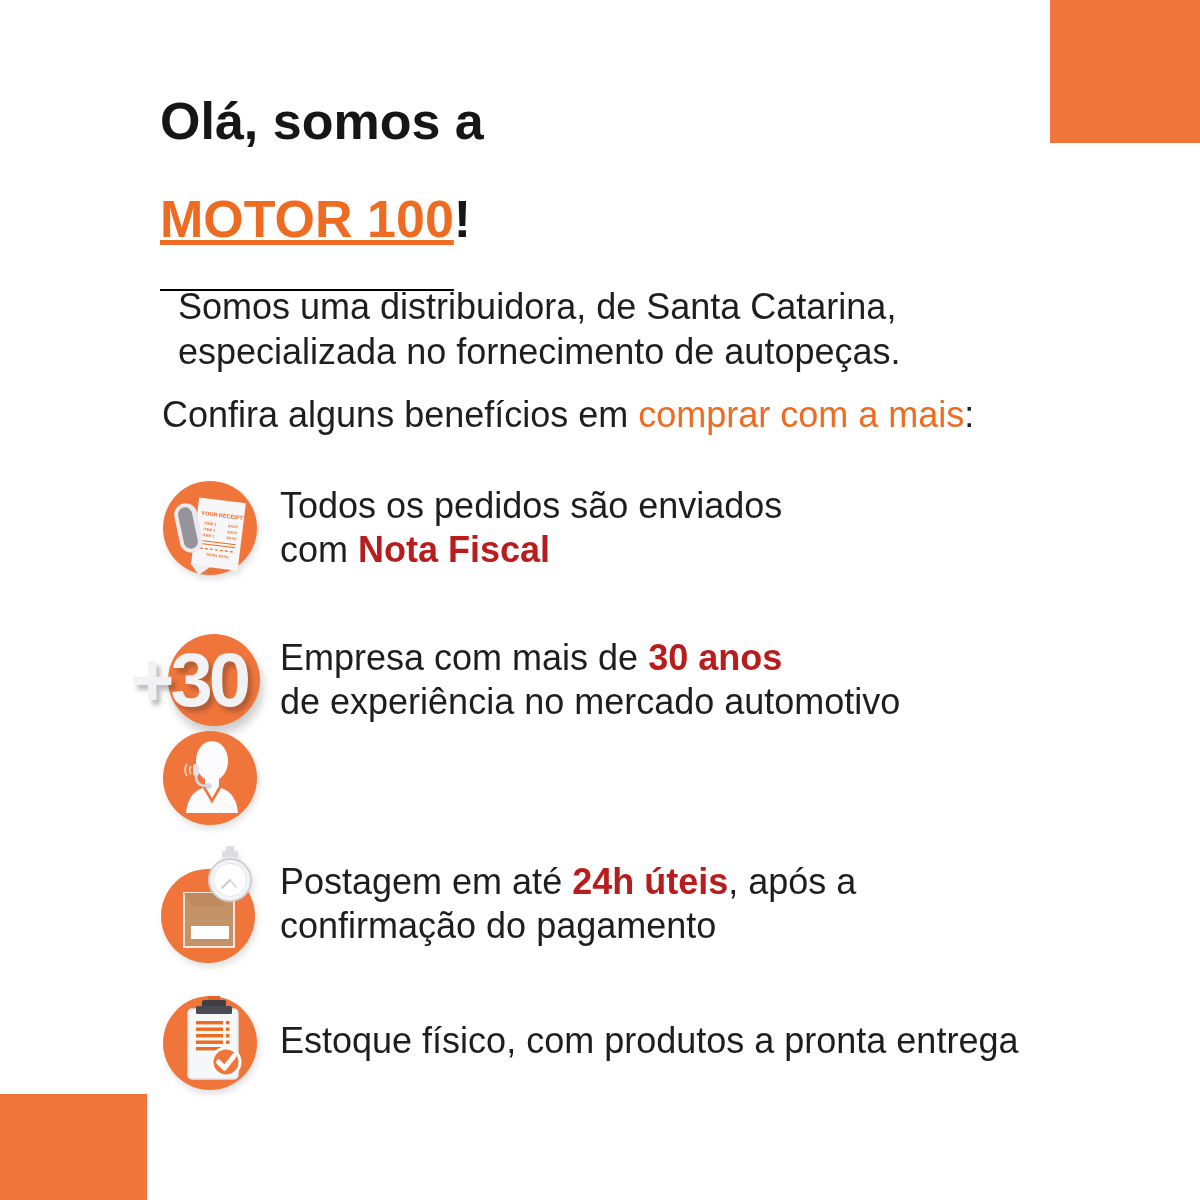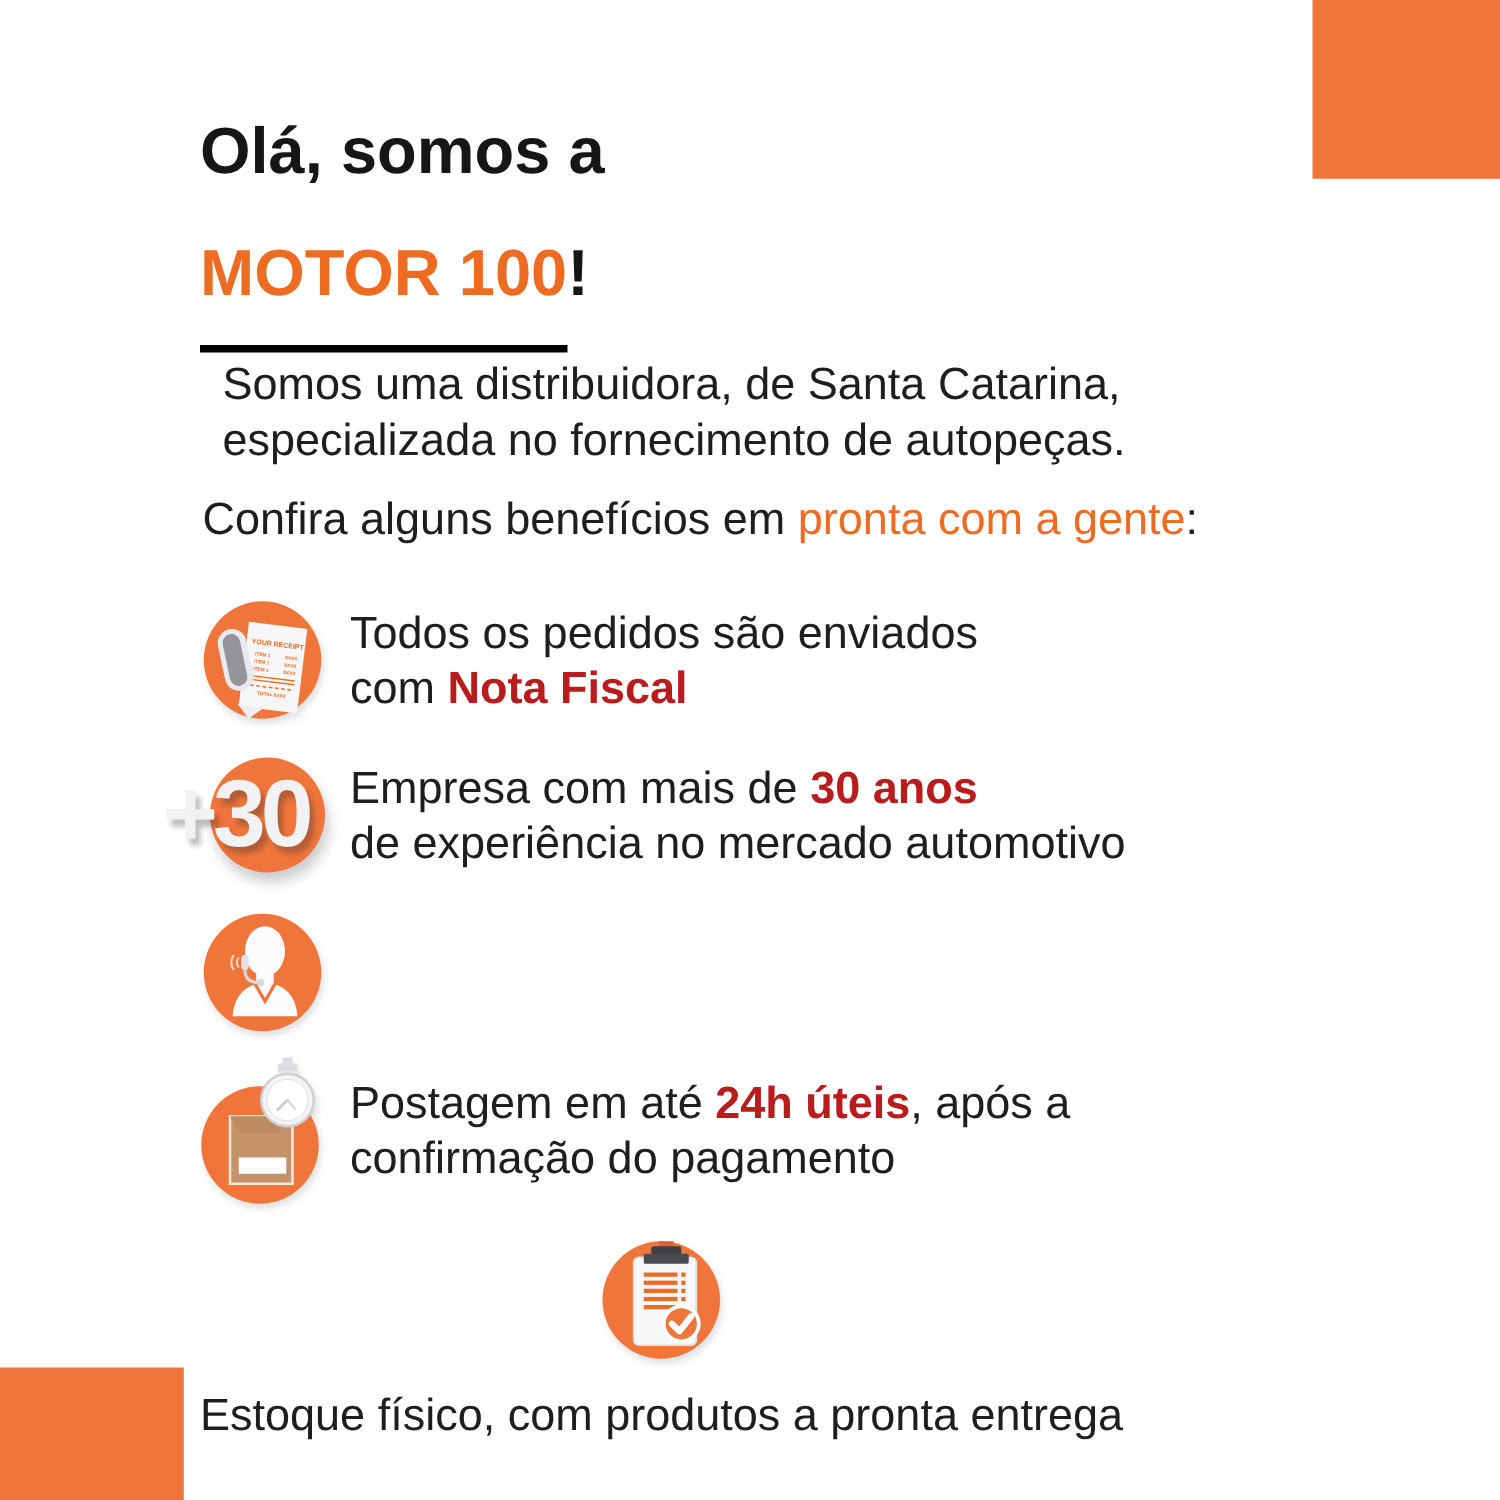--- a/index.html
+++ b/index.html
@@ -9,37 +9,37 @@
   }
   
   .sq{position:absolute;background:#F0753B;}
   .sq.tr{top:0;right:0;width:150px;height:143px;}
   .sq.bl{bottom:0;left:0;width:147px;height:106px;}
 
   
   .title{position:absolute;left:160px;top:72px;font-size:52px;font-weight:800;
          line-height:98px;color:#161616;letter-spacing:0px;}
   .brandline{color:#EE6B22;}
-  .brand{display:inline-block;border-bottom:6px solid #000000;padding-bottom:8px;}
+  .brand{display:inline-block;border-bottom:2px solid #000000;padding-bottom:21px;text-decoration:underline;}
   .excl{color:#161616;}
 
   
   .about{position:absolute;left:162px;top:268px;font-size:36px;line-height:45px;margin:16px;}
   .confira{position:absolute;left:162px;top:392px;font-size:36px;line-height:45px;margin:0;}
   .orange{color:#EE6B22;}
   .boldorange{color:#b91c1c;font-weight:700;}
 
   
   .row{position:absolute;left:160px;display:flex;align-items:center;gap:20px;
        font-size:36px;line-height:44px;}
   .r1{top:470px;height:116px;}
-  .r2{top:600px;height:104px;}
+  .r2{top:628px;height:104px;}
   .r3{top:722px;height:112px;}
   .r4{top:842px;height:124px;justify-content:flex-end;}
-  .r5{top:986px;height:110px;flex-direction:column;}
+  .r5{top:986px;height:110px;}
   .iconwrap{width:100px;flex:0 0 100px;display:flex;justify-content:center;align-items:center;}
   .iconwrap svg{filter:drop-shadow(2px 4px 3px rgba(0,0,0,0.12));}
 
   
   .badge{position:relative;width:100px;height:100px;flex:0 0 100px;}
   .badge-circle{position:absolute;left:8px;top:4px;width:92px;height:92px;border-radius:50%;
                 background:#F0753B;box-shadow:3px 8px 10px rgba(0,0,0,0.20);}
   .badge-text{position:absolute;left:-30px;top:0;width:160px;height:100px;line-height:100px;
               font-size:76px;font-weight:800;color:#F2F2F5;letter-spacing:-4px;
               text-shadow:4px 5px 4px rgba(40,40,40,0.30);}
@@ -53,21 +53,21 @@
   <div class="sq tr"></div>
   <div class="sq bl"></div>
 
   <header class="title">
     <div>Olá, somos a</div>
     <div class="brandline"><span class="brand">MOTOR 100</span><span class="excl">!</span></div>
   </header>
 
   <p class="about"><span>Somos uma distribuidora, de Santa Catarina,</span><br><span>especializada no fornecimento de autopeças.</span></p>
 
-  <p class="confira"><span>Confira alguns benefícios em </span><span class="orange">pronta com a gente</span><span>:</span></p>
+  <p class="confira"><span>Confira alguns benefícios em </span><span class="orange">comprar com a mais</span><span>:</span></p>
 
   <div class="row r1">
     <div class="iconwrap">
       <svg width="100" height="100" viewBox="0 0 100 100">
         <circle cx="50" cy="50" r="47" fill="#F0753B"></circle>
         <g transform="rotate(7 58 55)">
           <rect x="35" y="22" width="47" height="68" fill="#F7F7FA"></rect>
           <path d="M34,88 L44,99 L54,90 Z" fill="#EFEFF2"></path>
           <text x="60" y="39" text-anchor="middle" font-size="5.6" font-weight="bold" fill="#EE6B22">YOUR RECEIPT</text>
           <text x="43" y="48" font-size="3.8" font-weight="bold" fill="#EE6B22">ITEM 1</text>

